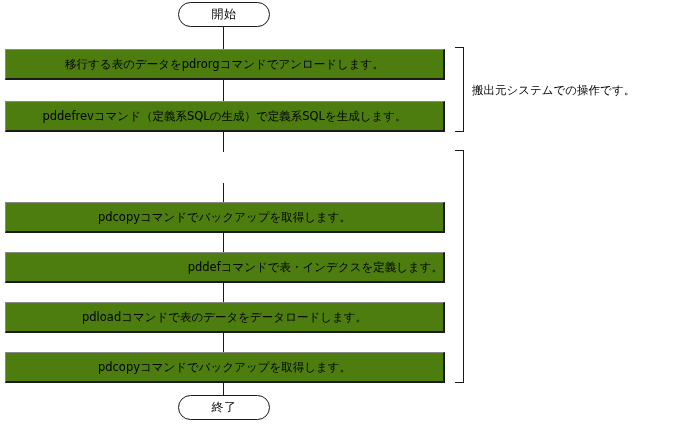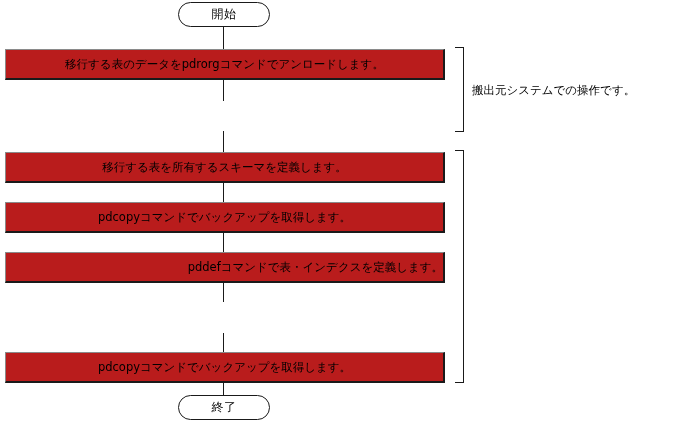--- a/index.html
+++ b/index.html
@@ -42,21 +42,21 @@
     letter-spacing: 0.5px;
   }
 
   
   .process {
     position: absolute;
     box-sizing: border-box;
     left: 5px;
     width: 440px;
     height: 31px;
-    background: #b91c1c;
+    background: #4d7c0f;
     border-top: 1px solid #8a8a8a;
     border-left: 1px solid #8a8a8a;
     border-right: 2px solid #1a1a1a;
     border-bottom: 2px solid #1a1a1a;
     display: flex;
     align-items: center;
     justify-content: center;
     font-size: 11.5px;
     color: #000000;
     z-index: 2;
@@ -100,39 +100,42 @@
   <div class="spine" style="top:383px; height:22px;"></div>
 
   <div class="terminator" style="left:178px; top:2px; width:92px; height:25px;">
     <span>開始</span>
   </div>
 
   <div class="process" style="top:49px;">
     <span class="label">移行する表のデータをpdrorgコマンドでアンロードします。</span>
   </div>
 
+  <div class="process" style="top:101px;">
+    <span class="label">pddefrevコマンド（定義系SQLの生成）で定義系SQLを生成します。</span>
+  </div>
 
   <div class="bracket" style="top:47px; height:85px;"></div>
 
   <div class="annotation" style="top:83px;font-family:Liberation Serif, serif;">
     <span>搬出元システムでの操作です。</span>
   </div>
 
-  <div class="process" style="top:152px;">
-    <span class="label">移行する表を所有するスキーマを定義します。</span>
-  </div>
 
   <div class="process" style="top:202px;">
     <span class="label">pdcopyコマンドでバックアップを取得します。</span>
   </div>
 
   <div class="process" style="top:252px;justify-content:flex-end;">
     <span class="label">pddefコマンドで表・インデクスを定義します。</span>
   </div>
 
+  <div class="process" style="top:302px;">
+    <span class="label">pdloadコマンドで表のデータをデータロードします。</span>
+  </div>
 
   <div class="process" style="top:352px;">
     <span class="label">pdcopyコマンドでバックアップを取得します。</span>
   </div>
 
   <div class="bracket" style="top:150px; height:233px;"></div>
 
 
   <div class="terminator" style="left:178px; top:395px; width:92px; height:25px;">
     <span>終了</span>

